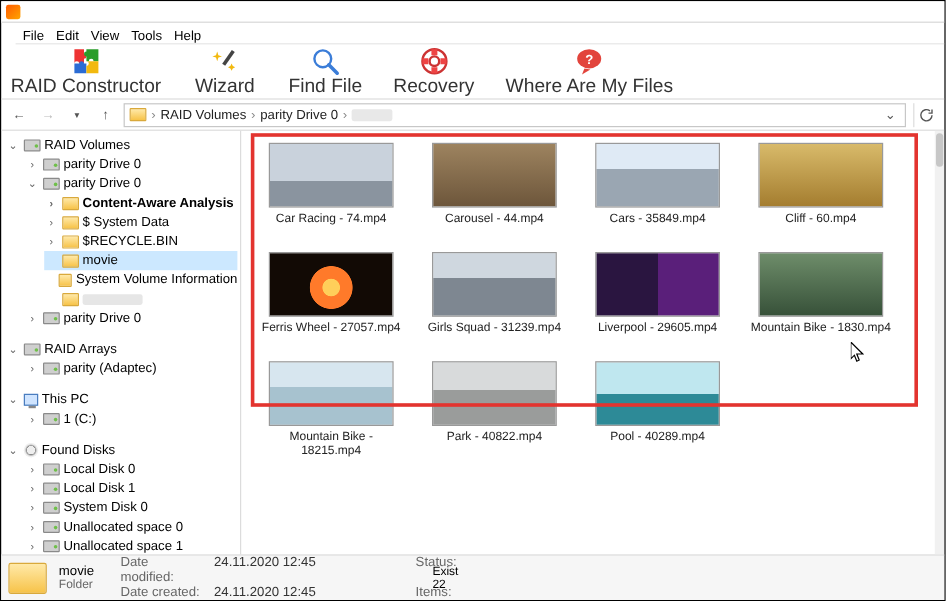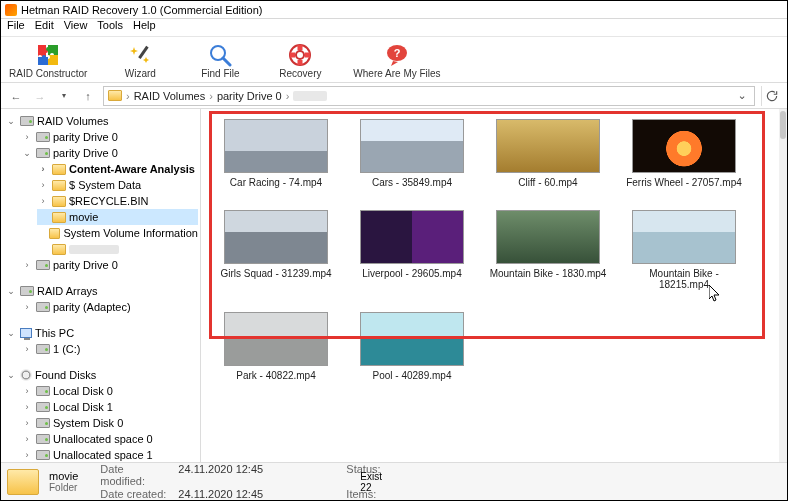--- a/index.html
+++ b/index.html
@@ -1,24 +1,24 @@
 <!DOCTYPE html>
 <html><head>
 <meta charset="utf-8">
 <style>
   * { box-sizing: border-box; margin: 0; padding: 0; font-family: "Segoe UI", Tahoma, sans-serif; font-size: 11px; }
   body { width: 788px; height: 501px; background: #fff; display: flex; flex-direction: column; border: 1px solid #000; overflow: hidden; }
   .titlebar { height: 18px; background: #fff; border-bottom: 1px solid #d8d8d8; display: flex; align-items: center; padding: 0 4px; gap: 4px; }
   .titlebar-icon { width: 12px; height: 12px; background: linear-gradient(135deg,#ff5a00,#ffa500); border-radius: 2px; }
-  .menubar { height: 18px; display: flex; align-items: flex-start; gap: 10px; padding: 0 6px; border-bottom: 1px solid #e6e6e6; }
+  .menubar { height: 18px; display: flex; align-items: flex-end; gap: 10px; padding: 0 6px; border-bottom: 1px solid #e6e6e6; margin-left: 12px; }
   .menubar span { cursor: default; }
   .toolbar { height: 46px; display: flex; align-items: center; gap: 26px; padding: 2px 8px 0 8px; border-bottom: 1px solid #dcdcdc; }
   .tool { display: flex; flex-direction: column; align-items: center; gap: 1px; min-width: 54px; }
   .tool-icon { width: 24px; height: 24px; display: flex; align-items: center; justify-content: center; }
-  .tool-label { font-size: 10px; color: #333; }
+  .tool-label { font-size: 16px; color: #333; }
   .navbar { height: 26px; display: flex; align-items: center; gap: 6px; padding: 0 6px; border-bottom: 1px solid #dcdcdc; }
   .nav-arrow { width: 18px; height: 18px; display: flex; align-items: center; justify-content: center; color: #555; }
   .nav-arrow.disabled { color: #bbb; }
   .addr { flex: 1; height: 20px; border: 1px solid #c7c7c7; display: flex; align-items: center; padding: 0 4px; gap: 4px; }
   .folder-mini { width: 14px; height: 11px; background: linear-gradient(#ffe9a8,#f7c349); border: 1px solid #d9a93b; border-radius: 1px; }
   .crumb { color: #222; }
   .crumb-sep { color: #888; }
   .crumb-blur { width: 34px; height: 10px; background: #e8e8e8; border-radius: 2px; filter: blur(0.4px); }
   .addr-drop { width: 16px; text-align: center; color: #555; }
   .refresh-btn { width: 20px; height: 20px; display: flex; align-items: center; justify-content: center; color: #555; border-left:1px solid #ddd; }
@@ -63,21 +63,20 @@
   .t9{background:linear-gradient(#d7e6ef 40%,#a7c2cf 40%);} 
   .t10{background:linear-gradient(#d8dadb 45%,#9a9c9b 45%);} 
   .t11{background:linear-gradient(#bfe7ef 50%,#2d8a97 50%);} 
   svg { display:block; }
 </style>
 </head>
 <body>
 
 <div class="titlebar">
   <div class="titlebar-icon"></div>
-  <span>Hetman RAID Recovery 1.0 (Commercial Edition)</span>
 </div>
 
 <div class="menubar">
   <span>File</span>
   <span>Edit</span>
   <span>View</span>
   <span>Tools</span>
   <span>Help</span>
 </div>
 
@@ -315,20 +314,24 @@
   </div>
 
   <div class="content">
     <div class="highlight-box" style="left:8px; top:2px; width:556px; height:228px;"></div>
     <div class="grid">
       <div class="cell">
           <div class="thumb t0"></div>
           <div class="cap">Car Racing - 74.mp4</div>
         </div>
       <div class="cell">
+          <div class="thumb t1"></div>
+          <div class="cap">Carousel - 44.mp4</div>
+        </div>
+      <div class="cell">
           <div class="thumb t2"></div>
           <div class="cap">Cars - 35849.mp4</div>
         </div>
       <div class="cell">
           <div class="thumb t3"></div>
           <div class="cap">Cliff - 60.mp4</div>
         </div>
       <div class="cell">
           <div class="thumb t5"></div>
           <div class="cap">Ferris Wheel - 27057.mp4</div>

